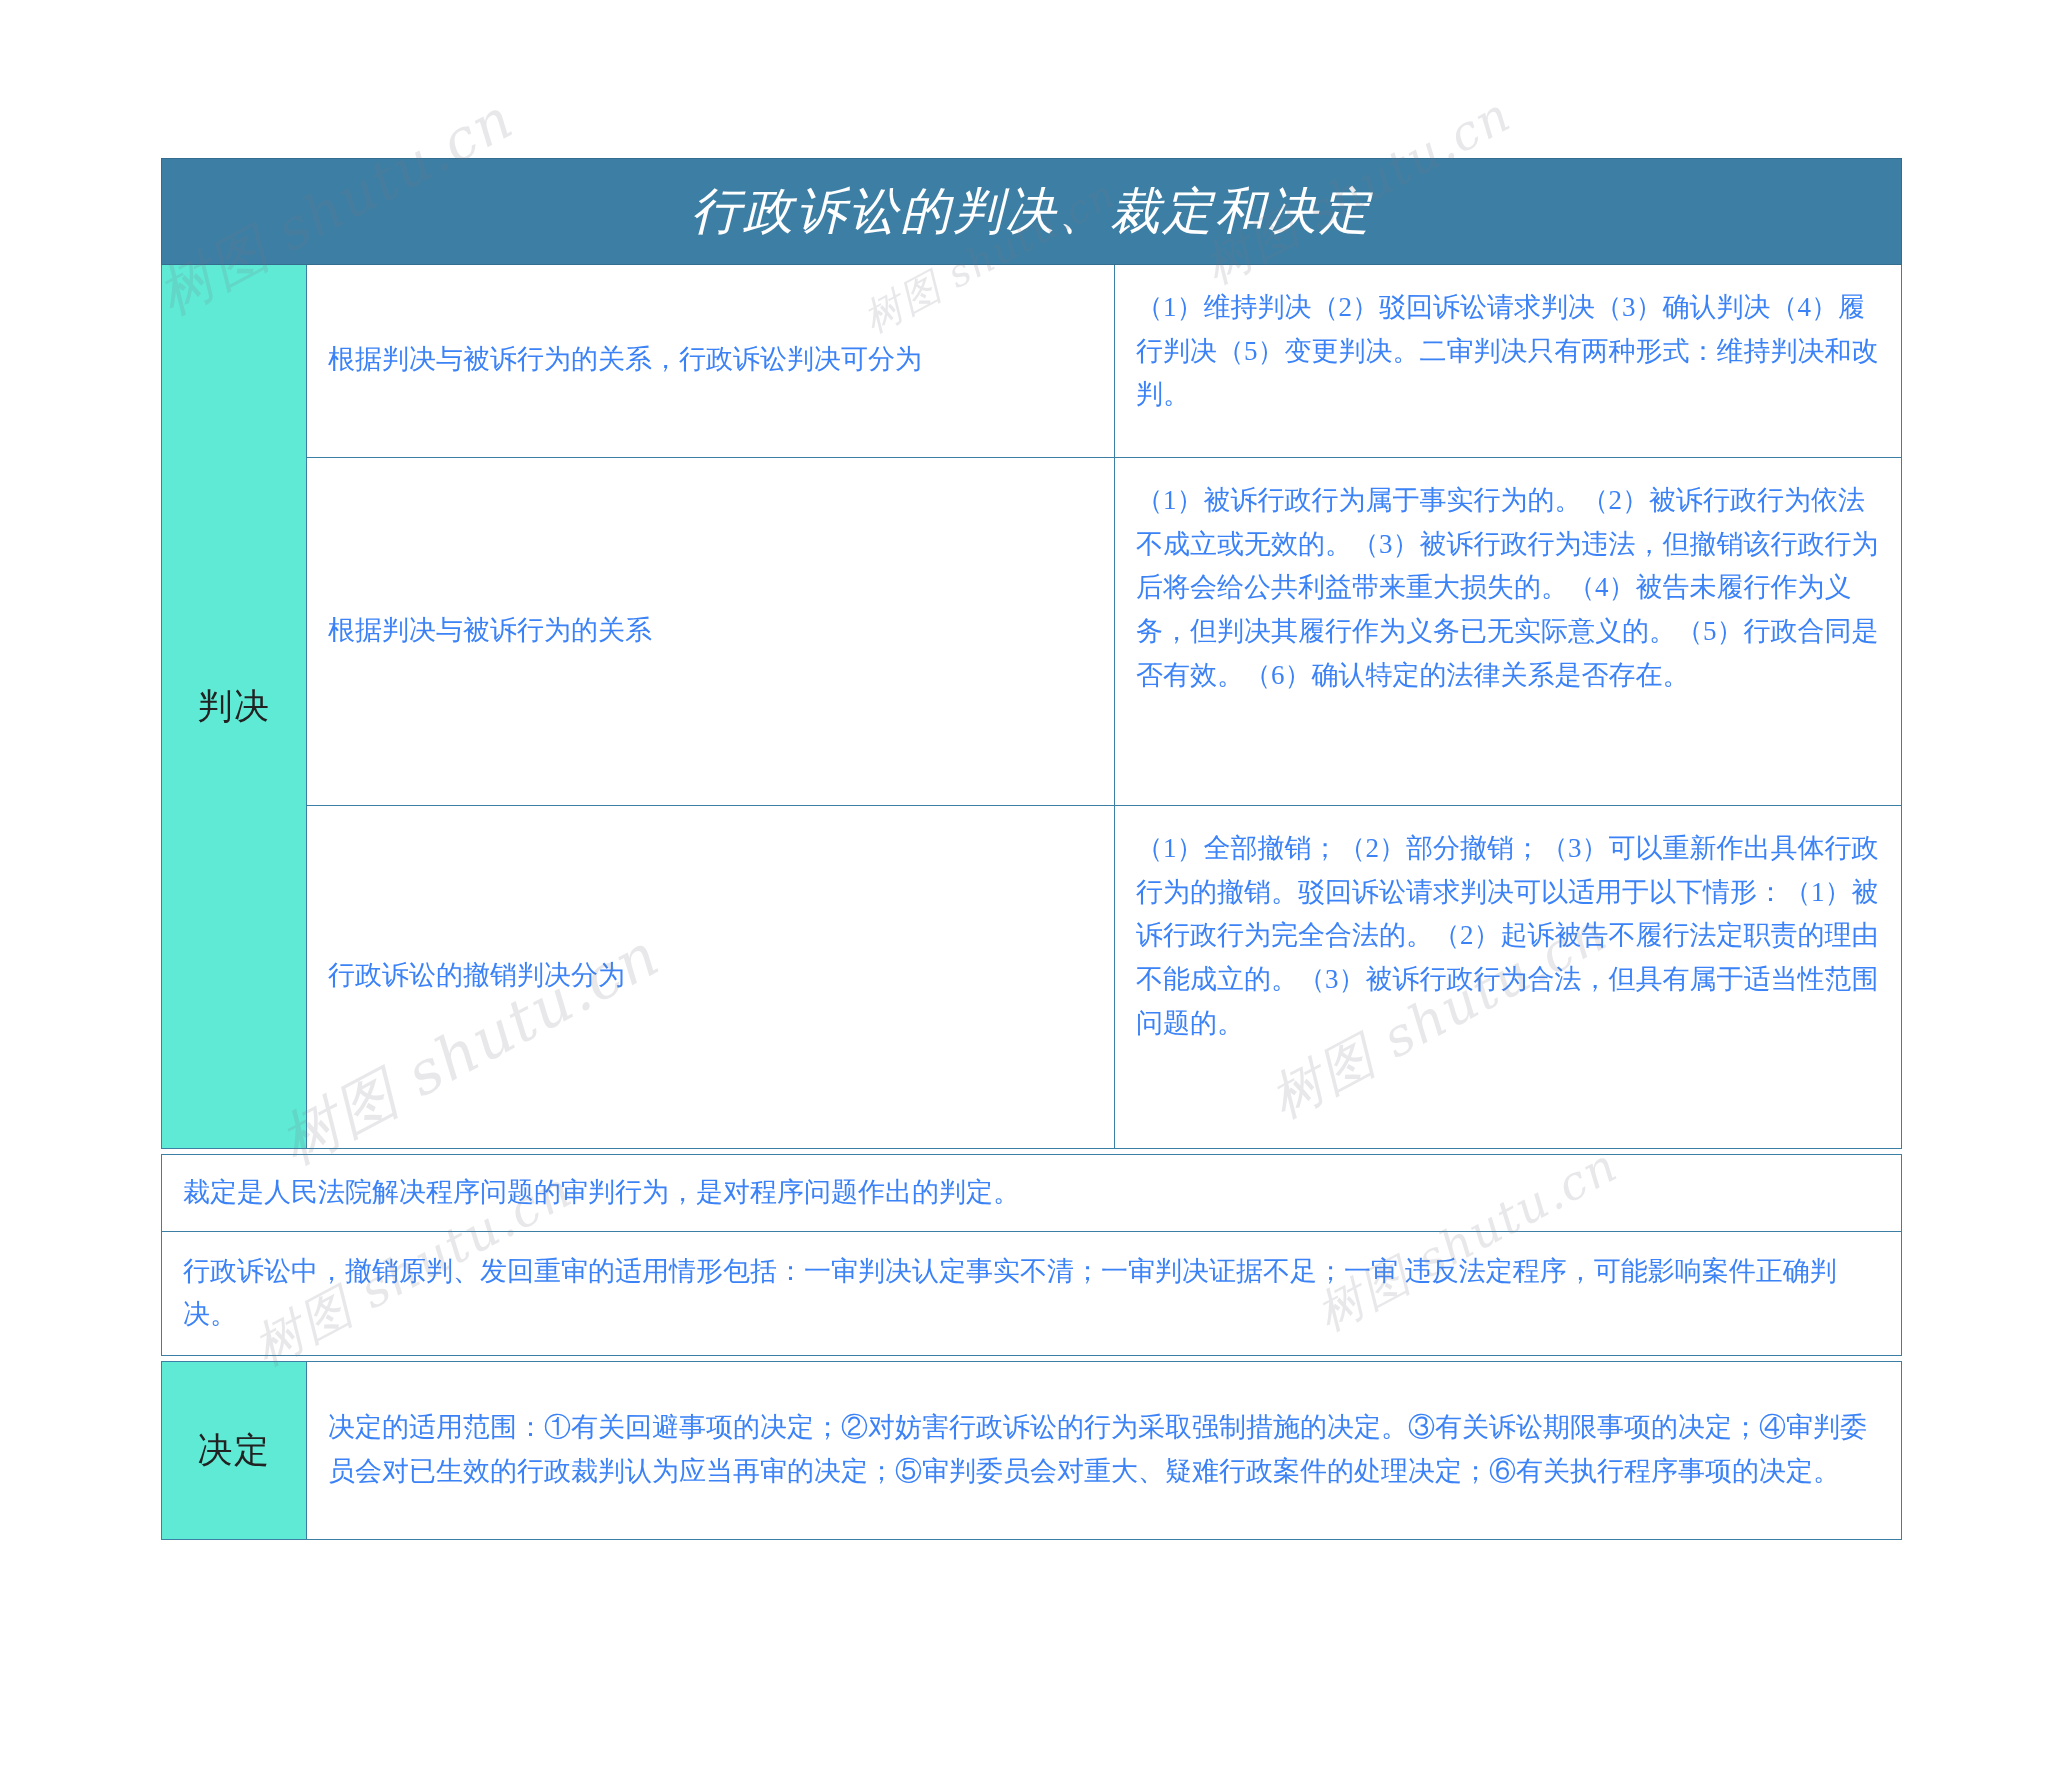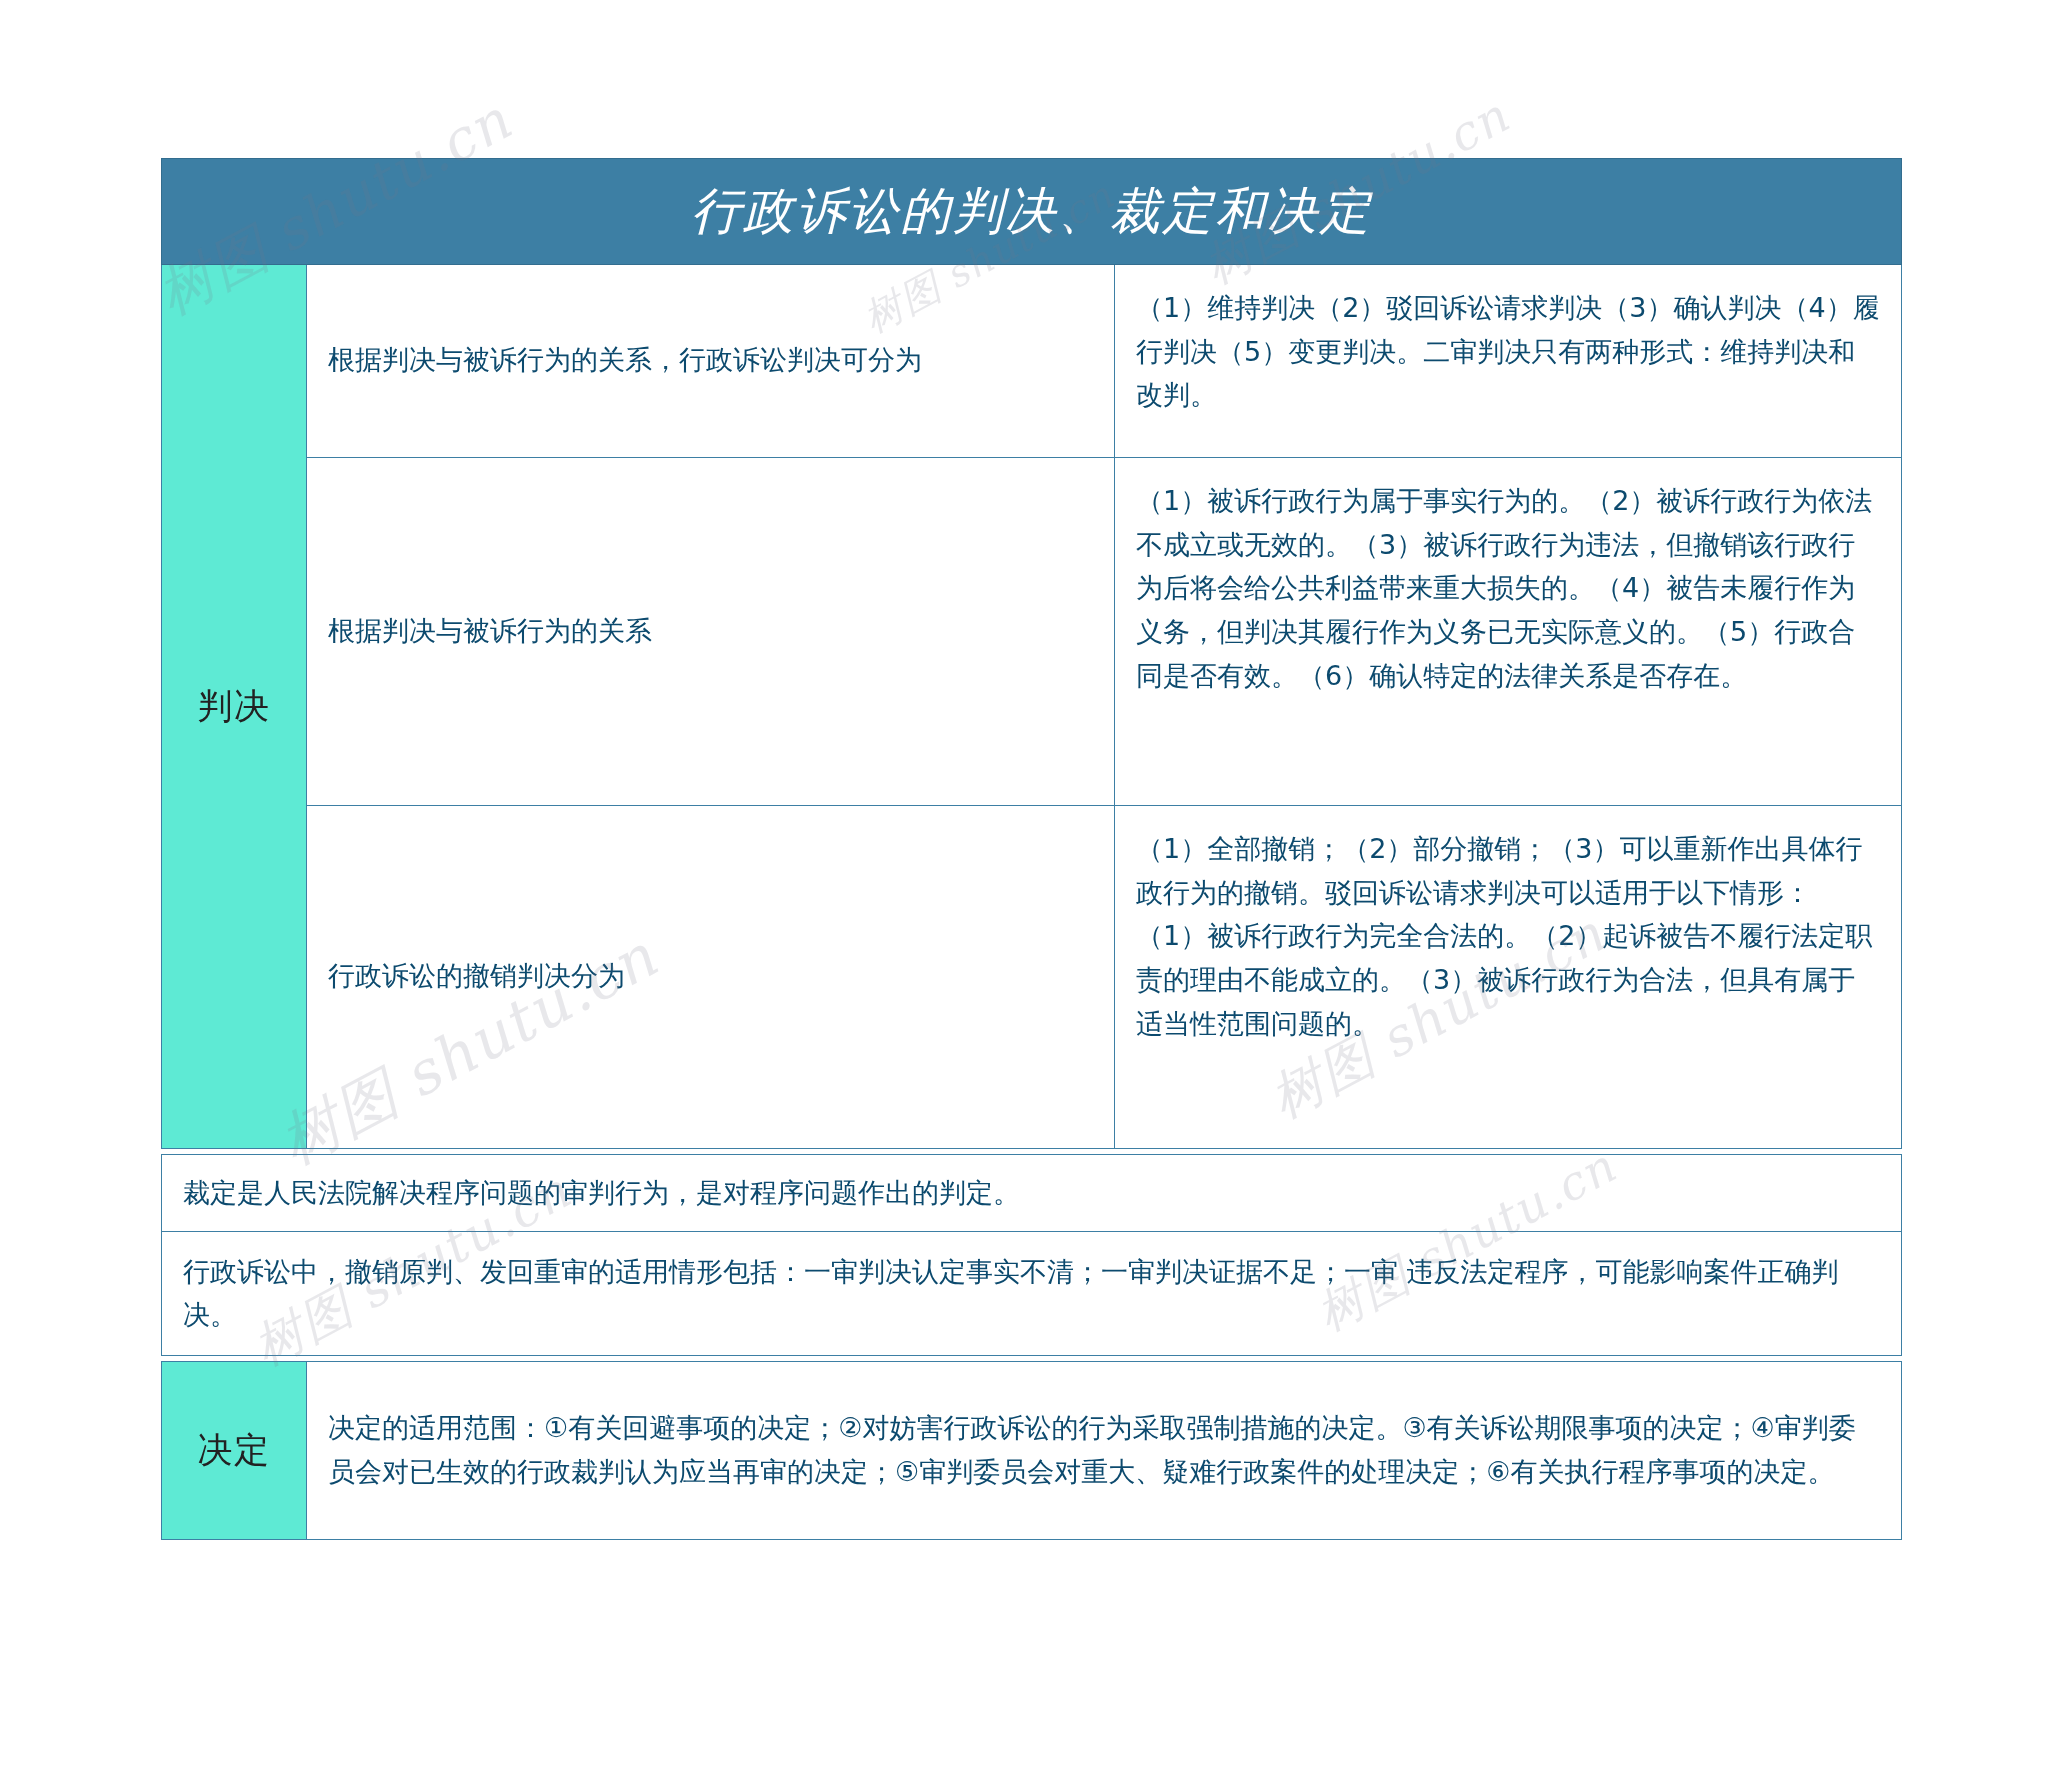--- a/index.html
+++ b/index.html
@@ -94,25 +94,26 @@
     display: flex;
     border-bottom: 1.6px solid #3d7fa4;
     min-width: 0;
   }
   .row:last-child { border-bottom: none; }
 
   .cell {
     padding: 18px 21px 19.3px 21px;
     font-size: 27px;
     line-height: 1.62;
-    color: #0c4a6e;
+    color: #3b82f6;
     display: flex;
     align-items: center;
     min-width: 0;
     word-break: break-all;
+    font-family: Liberation Serif, serif;
   }
 
   .cell-key {
     flex: 0 0 808px;
     border-right: 1.6px solid #3d7fa4;
   }
   .cell-val {
     flex: 1 1 auto;
     align-items: flex-start;
     padding-top: 21px;

